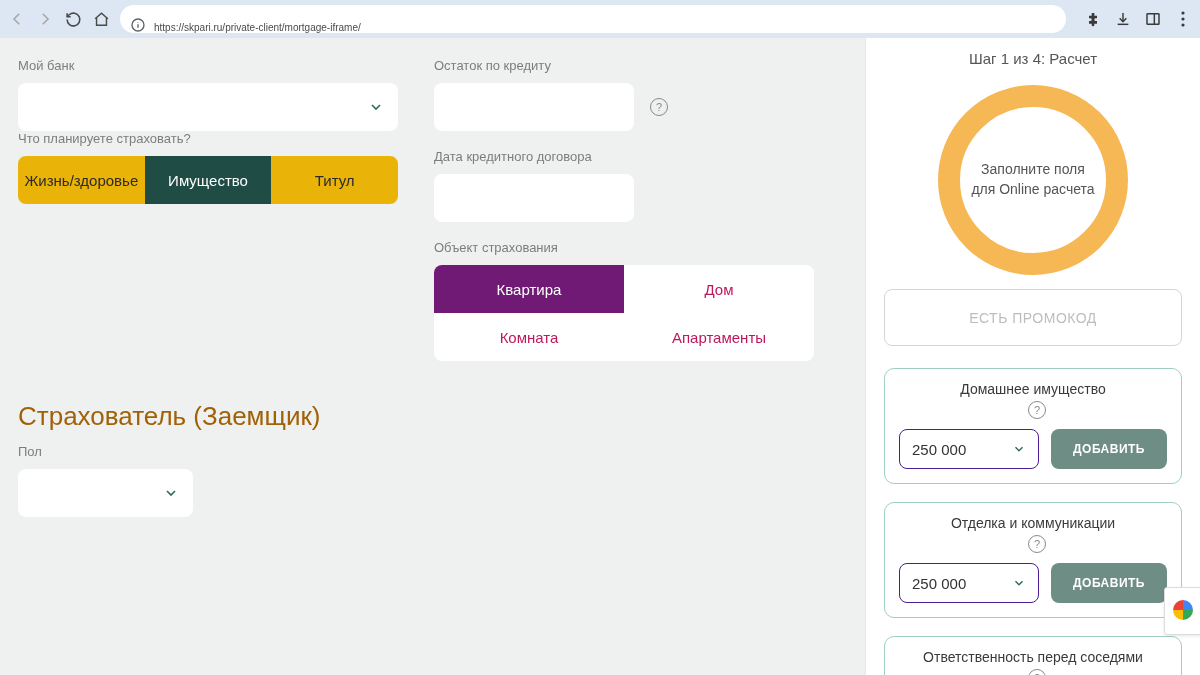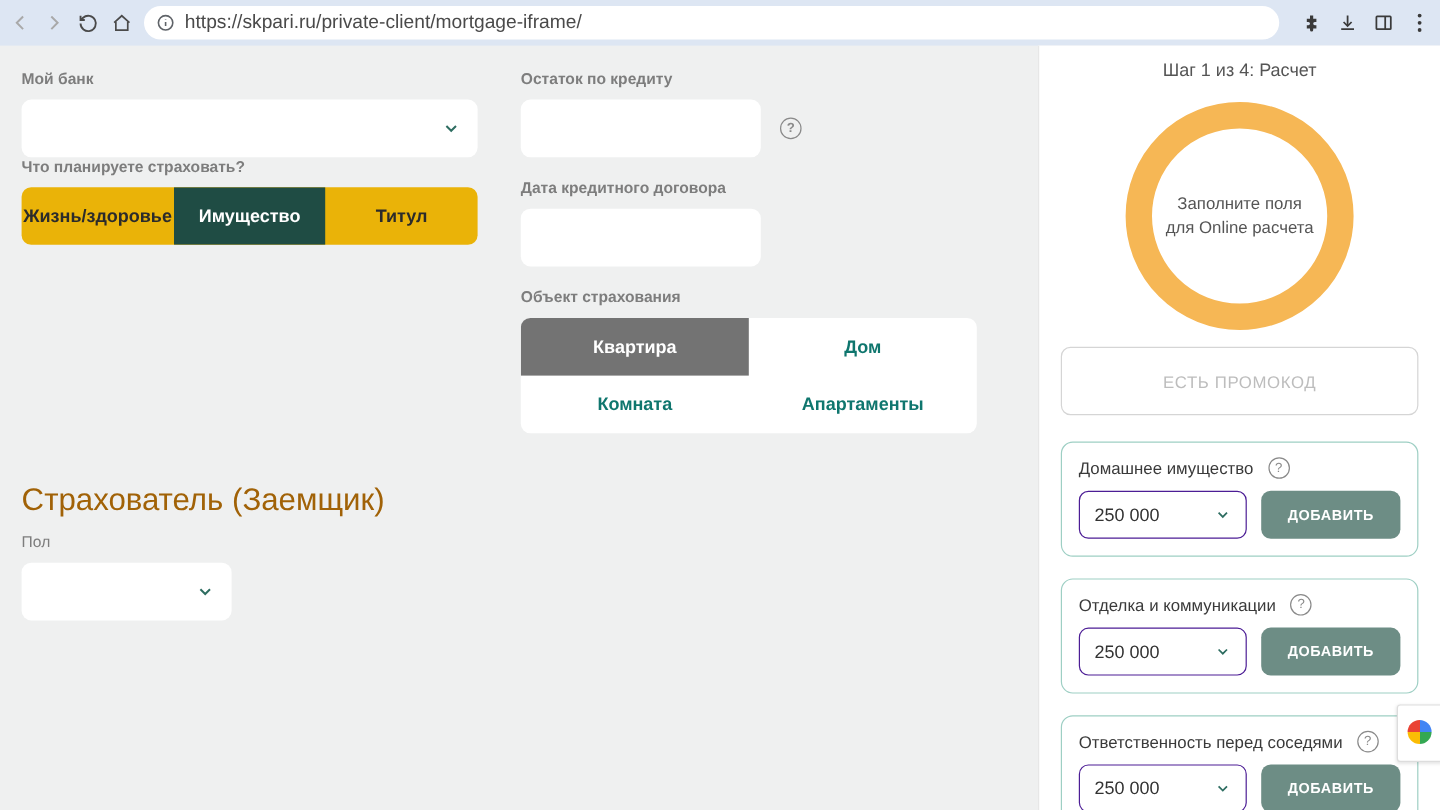--- a/index.html
+++ b/index.html
@@ -2,66 +2,66 @@
 <html><head>
 <meta charset="utf-8">
 <style>
   * { box-sizing: border-box; margin: 0; padding: 0; font-family: -apple-system, BlinkMacSystemFont, "Segoe UI", Arial, sans-serif; }
   body { background: #eff0f0; width: 1200px; height: 675px; overflow: hidden; }
 
   
   .chrome { height: 38px; background: #dde6f3; display: flex; align-items: center; padding: 0 8px; gap: 10px; }
   .chrome .nav-btn { width: 18px; height: 18px; display:flex; align-items:center; justify-content:center; color:#4a4a4a; cursor:pointer; }
   .chrome .nav-btn.dis { color:#a9a9a9; }
-  .chrome .url-bar { flex:1; height:28px; background:#fff; border-radius:14px; display:flex; align-items:center; padding:0 10px; gap:8px; color:#4a4a4a; font-size:16px; }
+  .chrome .url-bar { flex:1; height:28px; background:#fff; border-radius:14px; display:flex; align-items:flex-end; padding:0 10px; gap:8px; color:#4a4a4a; font-size:10px; }
   .chrome .url-bar .lock { width:16px; height:16px; color:#5f6368; }
   .chrome .right-icons { display:flex; gap:12px; margin-left:8px; color:#3a3a3a; }
   .chrome .right-icons span { width:18px; height:18px; display:flex; align-items:center; justify-content:center; cursor:pointer;}
 
   
   .page { display:flex; height: calc(675px - 38px); }
   .left { flex:1; padding: 20px 28px 0 18px; overflow:auto; }
   .right { width: 335px; background:#fff; border-left:1px solid #e7e7e7; padding: 12px 18px 0 18px; position:relative; overflow:hidden;}
 
   .label { font-size:13px; color:#7d7d7d; margin-bottom:10px; }
   .row { display:flex; gap:36px; }
-  .col { flex:1;font-weight:bold; }
+  .col { flex:1; }
 
   .select, .input {
     background:#fff; border-radius:8px; height:48px; width:100%;
     display:flex; align-items:center; padding:0 14px; font-size:15px; color:#333;
     position:relative; border: none;
   }
   .select .chev { margin-left:auto; color:#2e6d61; }
   .help { width:18px; height:18px; border:1.5px solid #8a8a8a; border-radius:50%; color:#8a8a8a; font-size:11px; display:inline-flex; align-items:center; justify-content:center; margin-left:8px;}
   .input-wrap { display:flex; align-items:center; gap:8px; }
 
   .seg { display:flex; background:#eab308; border-radius:8px; overflow:hidden; }
   .seg .opt { flex:1; height:48px; display:flex; align-items:center; justify-content:center; font-size:15px; color:#2b2b2b; cursor:pointer; }
   .seg .opt.active { background:#1f4c44; color:#fff; }
 
   .seg2 { display:flex; flex-wrap:wrap; background:#fff; border-radius:8px; overflow:hidden; width:100%; }
-  .seg2 .opt { width:50%; height:48px; display:flex; align-items:center; justify-content:center; font-size:15px; color:#0f766e; cursor:pointer;}
-  .seg2 .opt.active { background:#737373; color:#fff;text-align:center; }
+  .seg2 .opt { width:50%; height:48px; display:flex; align-items:center; justify-content:center; font-size:15px; color:#be185d; cursor:pointer;}
+  .seg2 .opt.active { background:#701a75; color:#fff;text-align:center; }
 
   .section-title { font-size:26px; color:#a16207; font-weight:400; margin: 40px 0 12px 0; }
 
   
   .step { text-align:center; font-size:15px; color:#555; margin-bottom:18px; }
   .circle-wrap { display:flex; justify-content:center; margin-bottom:14px;}
   .circle {
     width:190px; height:190px; border-radius:50%; border:22px solid #f6b755;
     display:flex; align-items:center; justify-content:center; text-align:center;
     color:#555; font-size:14px; padding:10px; line-height:1.4;
   }
   .promo { width:100%; height:57px; border:1px solid #d5d5d5; border-radius:8px; background:#fff;
     color:#bdbdbd; font-size:14px; display:flex; align-items:center; justify-content:center; letter-spacing:0.5px; margin-bottom:22px; cursor:pointer;}
 
   .card { border:1.5px solid #9ecfc4; border-radius:10px; padding:12px 14px 14px 14px; margin-bottom:18px; }
-  .card-title { display:flex; align-items:center; font-size:14px; color:#3a3a3a; margin-bottom:10px; gap:4px;}
+  .card-title { display:flex; align-items:center; font-size:14px; color:#3a3a3a; margin-bottom:10px; gap:4px;flex-direction:column;}
   .card-row { display:flex; gap:12px; align-items:center; }
   .card .amount { flex:1; background:#fff; border:1px solid #4c1d95; border-radius:8px; height:40px; display:flex; align-items:center; padding:0 12px; font-size:15px; color:#333; position:relative;}
   .card .amount .chev { margin-left:auto; color:#2e6d61; }
   .add-btn { background:#6d8d85; color:#fff; border:none; border-radius:8px; height:40px; padding:0 22px; font-size:12px; letter-spacing:0.5px; cursor:pointer; font-weight:600;}
 
   .recaptcha { position:absolute; bottom:40px; right:-2px; width:38px; height:48px; background:#fff; border:1px solid #ddd; border-radius:3px 0 0 3px; display:flex; flex-direction:column; align-items:center; justify-content:center; font-size:5px; color:#888; box-shadow:0 1px 3px rgba(0,0,0,0.1);}
   .recaptcha .badge { width:20px; height:20px; border-radius:50%; background:conic-gradient(#4285f4 0 25%, #34a853 0 50%, #fbbc05 0 75%, #ea4335 0 100%); margin-bottom:2px;}
 
   svg { display:block; }
 </style>

